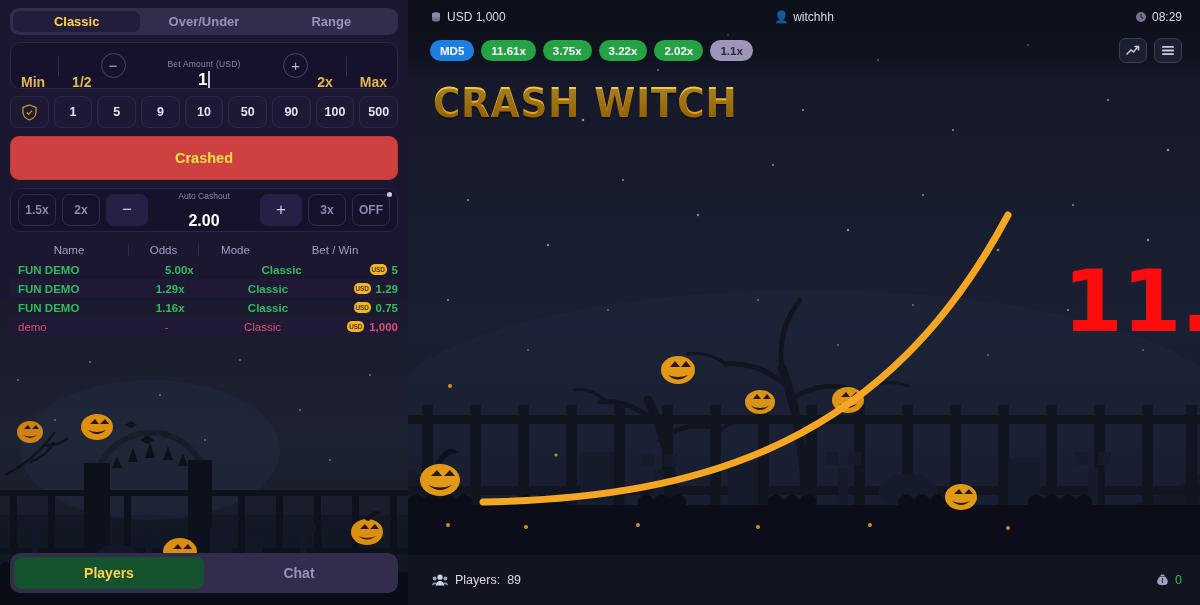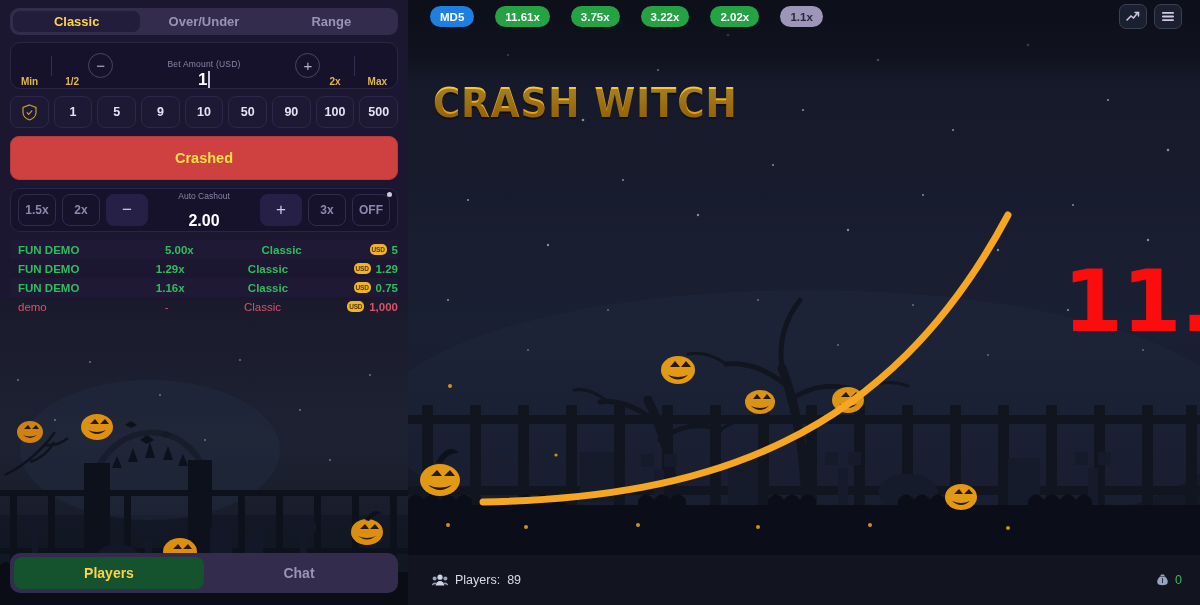--- a/index.html
+++ b/index.html
@@ -31,21 +31,21 @@
     flex:1; display:flex; align-items:center; justify-content:center;
     font-size:13px; font-weight:bold; color:#9a93b8; border-radius:7px; cursor:pointer;
   }
   .tabbar .tab.active { background:#231d3c; color:#ffd24a; }
 
   
   .betbox {
     margin-top:7px; background:#17122b; border:1px solid #2b2444; border-radius:10px;
     height:47px; display:flex; align-items:center; position:relative; padding:0 10px;
   }
-  .bb-txt { font-size:10px; font-weight:bold; color:#e3b84a; cursor:pointer;margin-top:32px; }
+  .bb-txt { font-size:14px; font-weight:bold; color:#e3b84a; cursor:pointer;margin-top:32px; }
   .bb-sep { width:1px; height:20px; background:#342c52; margin:0 13px; }
   .circ-btn {
     width:25px; height:25px; border-radius:50%; border:1.2px solid #4b4368;
     display:flex; align-items:center; justify-content:center;
     color:#b9b2d2; font-size:15px; line-height:1; cursor:pointer; background:transparent;
   }
   .bet-center {
     position:absolute; left:0; right:0; top:16px; text-align:center; pointer-events:none;
   }
   .bet-label { font-size:8.5px; color:#8a83a8; letter-spacing:.2px; }
@@ -148,21 +148,21 @@
   }
   .g-bal { display:flex; align-items:center; gap:5px; color:#dcd9e8; }
   .g-user {
     position:absolute; left:0; right:0; text-align:center; font-size:12px; color:#dcd9e8;
     pointer-events:none;
   }
   .g-user span.ic { margin-right:4px; opacity:.7; }
   .g-clock { margin-left:auto; display:flex; align-items:center; gap:5px; color:#dcd9e8; z-index:2; }
   .ico { display:inline-block; opacity:.75; }
 
-  .g-row2 { display:flex; align-items:center; padding:4px 18px 0 22px; gap:21px; }
+  .g-row2 { display:flex; align-items:center; padding:4px 18px 0 22px; gap:7px; }
   .mchip {
     height:21px; min-width:43px; padding:0 10px; border-radius:11px;
     display:flex; align-items:center; justify-content:center;
     font-size:11.5px; font-weight:bold; color:#ffffff;
   }
   .mchip.md5 { background:#1f7fe0; }
   .mchip.win { background:#25a244; }
   .mchip.lose { background:#9d96b8; color:#2b2738; }
   .g-icons { margin-left:auto; display:flex; gap:7px; }
   .gib {
@@ -363,20 +363,26 @@
         </div>
         <div class="ac-pm">+</div>
         <div class="ac-btn">3x</div>
         <div class="ac-btn ac-off">
           <span>OFF</span>
           <span class="dot"></span>
         </div>
       </div>
 
       <div class="ptable">
+        <div class="thead">
+          <div class="c-name">Name</div>
+          <div class="c-odds">Odds</div>
+          <div class="c-mode">Mode</div>
+          <div class="c-bet">Bet / Win</div>
+        </div>
 
         <div class="trow">
           <div class="c-name g">FUN DEMO</div>
           <div class="c-odds g">5.00x</div>
           <div class="c-mode g">Classic</div>
           <div class="c-bet">
             <span class="usd-badge">USD</span>
             <span class="g">5</span>
           </div>
         </div>
@@ -553,20 +559,40 @@
           <circle cx="350" cy="527" r="2"></circle>
           <circle cx="462" cy="525" r="2"></circle>
         <circle cx="148" cy="455" r="1.6"></circle>
           <circle cx="600" cy="528" r="2"></circle>
       </g>
 
       <path d="M75 502 C 300 498, 480 440, 600 215" fill="none" stroke="#f5a623" stroke-width="7" stroke-linecap="round"></path>
     </svg>
 
     <div class="g-top">
+      <div class="g-row1">
+        <div class="g-bal">
+          <svg class="ico" width="12" height="12" viewBox="0 0 12 12">
+            <ellipse cx="6" cy="3" rx="4" ry="1.8" fill="#b9b2d2"></ellipse>
+            <path d="M2 3 v3 a4 1.8 0 0 0 8 0 V3" fill="#b9b2d2"></path>
+            <path d="M2 6.5 v2.2 a4 1.8 0 0 0 8 0 V6.5" fill="#9a93b8"></path>
+          </svg>
+          <span>USD 1,000</span>
+        </div>
+        <div class="g-user">
+          <span class="ic">👤</span><span>witchhh</span>
+        </div>
+        <div class="g-clock">
+          <svg class="ico" width="12" height="12" viewBox="0 0 12 12">
+            <circle cx="6" cy="6" r="5" fill="#9a93b8"></circle>
+            <path d="M6 3 V6 L8.2 7.4" stroke="#2b2738" stroke-width="1.2" fill="none"></path>
+          </svg>
+          <span>08:29</span>
+        </div>
+      </div>
 
       <div class="g-row2">
         <div class="mchip md5">MD5</div>
         <div class="mchip win">11.61x</div>
         <div class="mchip win">3.75x</div>
         <div class="mchip win">3.22x</div>
         <div class="mchip win">2.02x</div>
         <div class="mchip lose">1.1x</div>
 
         <div class="g-icons">

